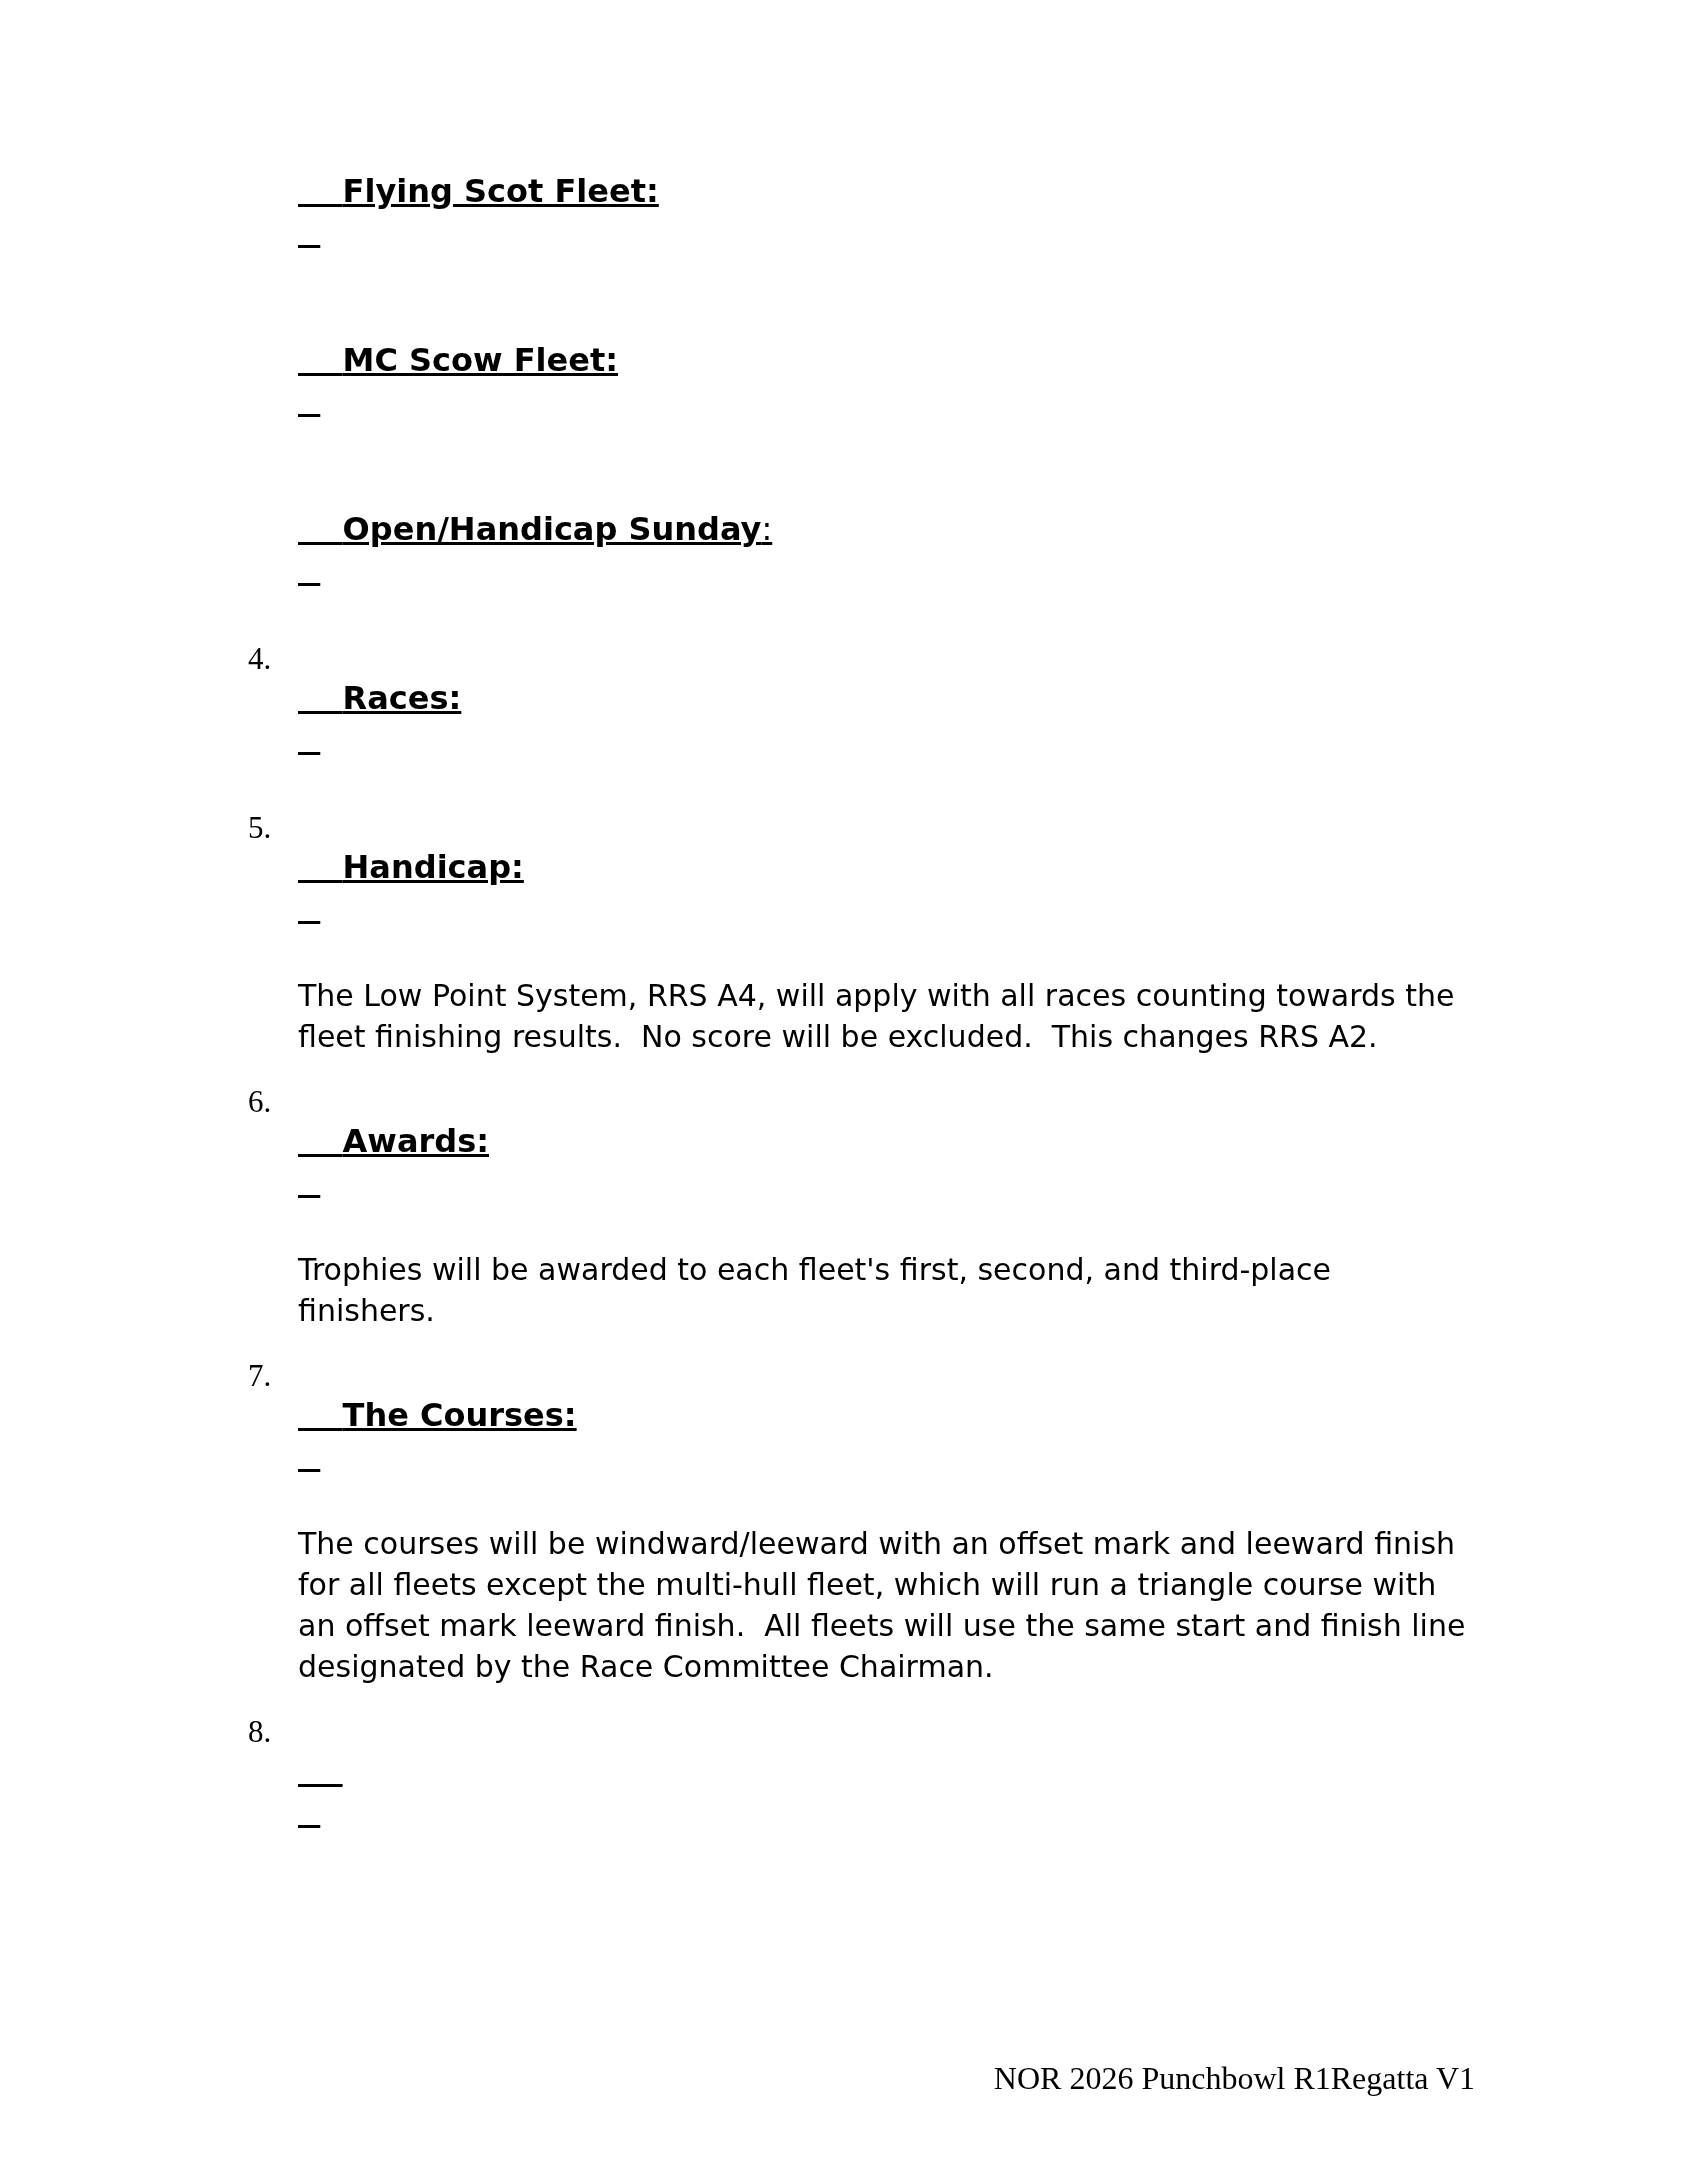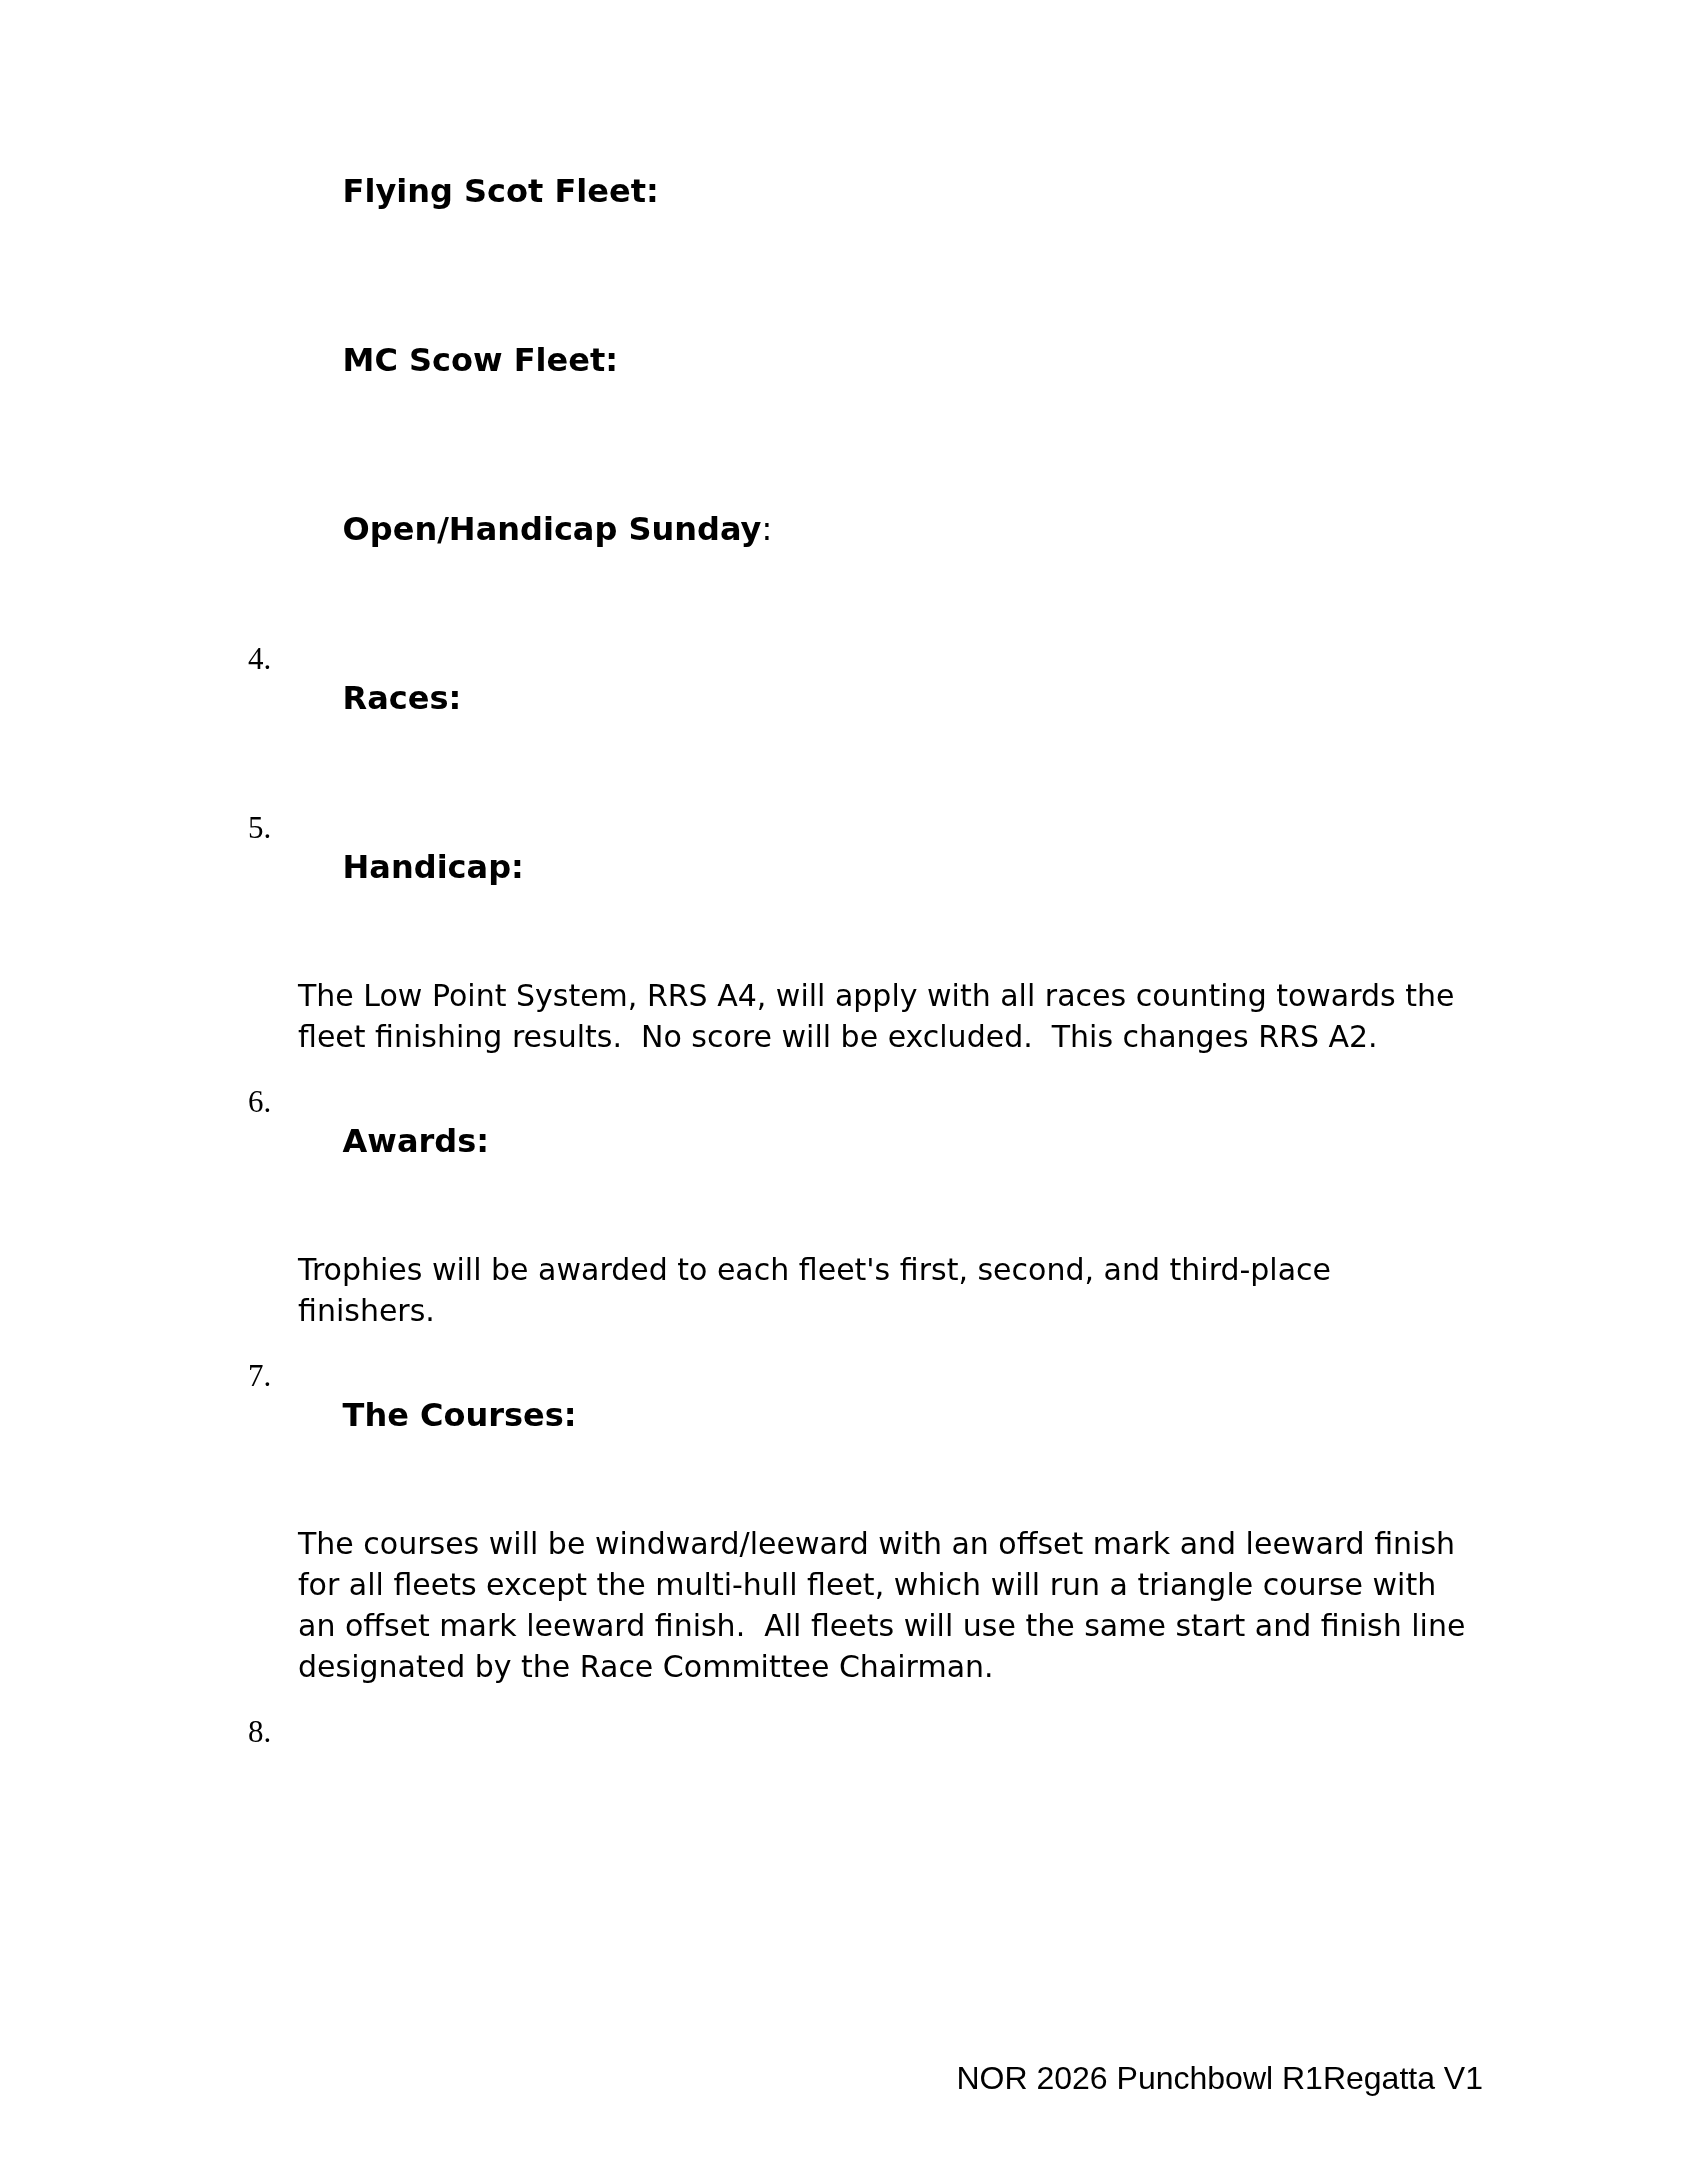--- a/index.html
+++ b/index.html
@@ -24,38 +24,39 @@
     font-size: 30px;
     line-height: 41px;
     letter-spacing: 0px;
   }
   .heading {
     margin-left: 298px;
     margin-bottom: 46px;
     font-size: 32px;
     font-weight: bold;
     position: relative;
+    text-decoration: underline;
   }
   .heading .num {
     position: absolute;
     left: -50px; top: 0.7px;
     font-family: "Liberation Serif", serif;
     font-weight: normal;
     font-size: 31px;
   }
   .heading .suffix { font-weight: normal; }
   .para {
     margin-left: 298px;
     margin-bottom: 23px;
   }
   .footer {
     position: absolute;
     top: 2058px;
-    right: 204px;
-    font-family: Liberation Sans, sans-serif;
+    right: 212px;
+    font-family: Liberation Serif, serif;
     font-size: 32px;
     line-height: 41px;
     white-space: pre;
   }
 </style>
 </head>
 <body>
 
 <div class="page">
   <div class="content" id="content">

